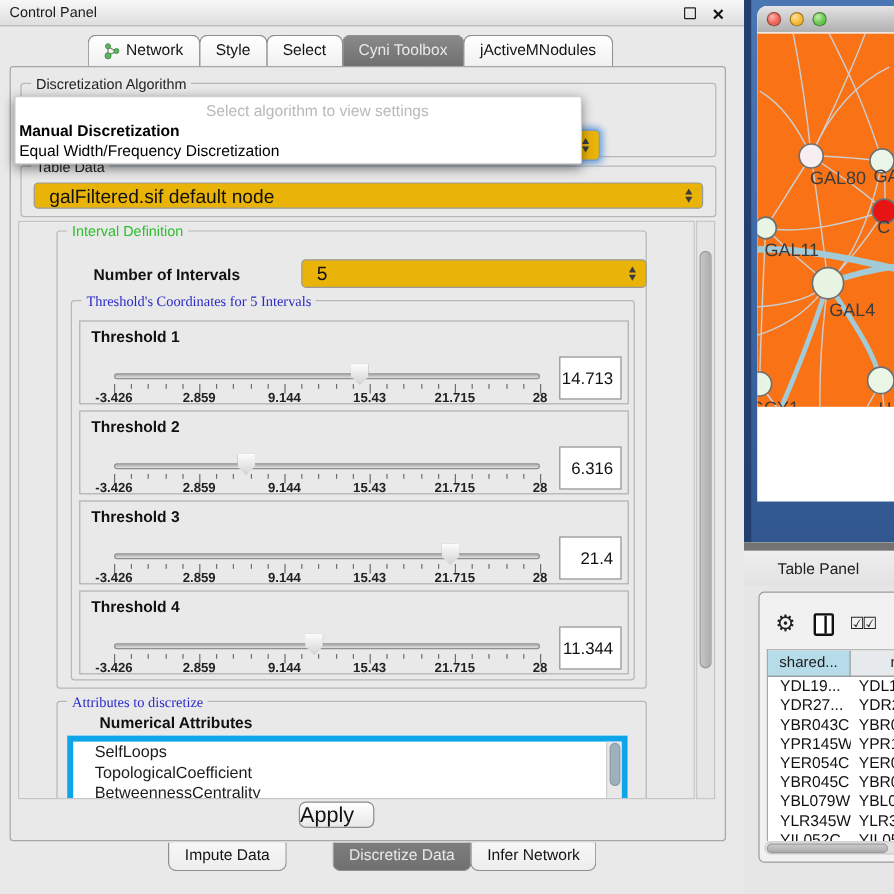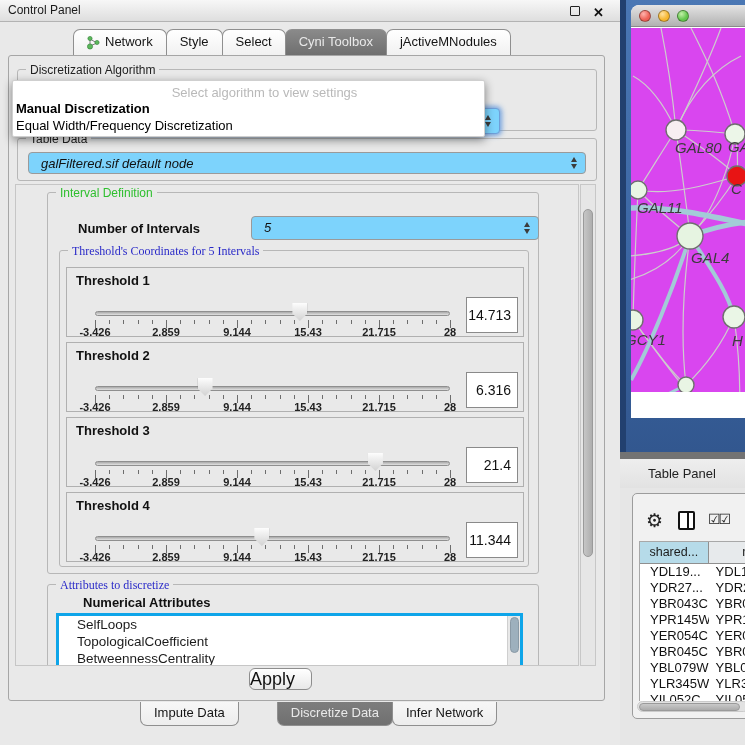--- a/index.html
+++ b/index.html
@@ -25,22 +25,22 @@
   .cp-content { position:absolute; left:8px; top:55px; width:597px; height:646px;
     border:1px solid #a6a6a6; border-radius:3px; background:#e9e9e9; }
 
   .group { position:absolute; border:1px solid #b7b7b7; border-radius:3px; }
   .legend { position:absolute; top:-7px; left:8px; background:#e9e9e9; padding:0 4px;
     font-size:12px; color:#222; white-space:nowrap; }
   .legend.green { color:var(--green-title); }
   .legend.blue  { color:var(--blue-title);font-family:Liberation Serif, serif; }
 
   .alg-group { left:8px; top:13px; width:580px; height:62px; }
-  .combo { position:absolute; background:#7dd3fc; border:1px solid #9a9a9a; border-radius:4px;
-    font-size:13px; color:#111;font-style:italic; }
+  .combo { position:absolute; background:#eab308; border:1px solid #9a9a9a; border-radius:4px;
+    font-size:16px; color:#111; }
   .combo .ctext { position:absolute; left:12px; top:3px; white-space:nowrap; }
   .stepper { position:absolute; right:7px; top:50%; transform:translateY(-50%); width:7px; height:12px; }
   .stepper::before, .stepper::after { content:""; position:absolute; left:0; border-left:3.5px solid transparent; border-right:3.5px solid transparent; }
   .stepper::before { top:0; border-bottom:5px solid #3c3c3c; }
   .stepper::after  { bottom:0; border-top:5px solid #3c3c3c; }
   .alg-combo { left:10px; top:38px; width:472px; height:26px;
     border:1px solid #6f9fd8; box-shadow:0 0 5px 2px rgba(96,150,220,.85); }
 
   .td-group { left:8px; top:82px; width:580px; height:43px; }
   .td-combo { left:10px; top:13px; width:558px; height:22px; }
@@ -63,21 +63,21 @@
   .tick { position:absolute; width:1px; background:#6d6d6d; top:52px; }
   .tick-label { position:absolute; top:58px; transform:translateX(-50%);
     font-size:11px; font-weight:bold; color:#222; white-space:nowrap; }
   .thr-value { position:absolute; right:5px; top:29px; width:52px; height:36px;
     background:#fff; border:1px solid #8a8a8a; font-size:14px; color:#111;
     text-align:right; line-height:34px; padding-right:6px; }
 
   .attr-group { left:31px; top:399px; width:492px; height:120px; }
   .attr-sub { position:absolute; left:8px; top:10px; font-size:13px; font-weight:bold; color:#111;padding-left:27px; }
   .attr-list { position:absolute; left:8px; top:28px; width:467px; height:80px;
-    background:#fff; border:3px solid #0ea5e9; overflow:hidden; }
+    background:#fff; border:5px solid #0ea5e9; overflow:hidden; }
   .attr-item { font-size:13.5px; color:#1c1c1c; padding:1px 0 1px 18px; white-space:nowrap; }
   .attr-vsb { position:absolute; right:0; top:0; width:13px; height:100%;
     background:#e8e8e8; border-left:1px solid #cfcfcf; }
   .attr-vsb .thumb { position:absolute; left:1.5px; top:1px; width:9px; height:36px;
     background:#9db0bd; border-radius:5px; border:1px solid #8a9aa6; }
 
   .outer-vsb { position:absolute; left:571px; top:128px; width:16px; height:482px;
     background:#e6e6e6; border:1px solid #c7c7c7; }
   .outer-vsb .thumb { position:absolute; left:2px; top:24px; width:10px; height:348px;
     background:linear-gradient(90deg,#c6c6c6,#aeaeae); border-radius:6px; border:1px solid #9a9a9a; }
@@ -96,21 +96,21 @@
   .right-panel { position:absolute; left:620px; top:0; width:125px; height:745px; }
   .net-region { position:absolute; left:0; top:0; width:125px; height:452px;
     background:linear-gradient(#4a77b4,#3c67a4 55%,#32578f); }
   .dark-strip { position:absolute; left:0; top:0; width:6px; height:452px; background:#22406f; }
   .mac-window { position:absolute; left:11px; top:5px; width:114px; height:413px;
     border-radius:8px 0 0 0; overflow:hidden; background:#fff; }
   .mac-titlebar { position:absolute; left:0; top:0; width:114px; height:22px;
     background:linear-gradient(#e4e4e4,#b1b1b1); border-bottom:1px solid #8a8a8a;
     border-radius:8px 0 0 0; }
   .light { position:absolute; top:5px; width:12px; height:12px; border-radius:50%; border:1px solid rgba(0,0,0,.35); }
-  .net-canvas { position:absolute; left:0; top:23px; width:114px; height:364px; background:#d946ef; overflow:hidden;font-style:italic; }
+  .net-canvas { position:absolute; left:0; top:23px; width:114px; height:311px; background:#f97316; overflow:hidden; }
   .net-canvas svg { display:block; }
 
   .table-panel { position:absolute; left:0; top:452px; width:125px; height:293px;
     background:#e6e6e6; border-top:7px solid #737373; }
   .tp-header { height:29px; line-height:29px; padding-left:28px; font-size:13px; color:#222;
     background:linear-gradient(#eeeeee,#e2e2e2); }
   .tp-container { position:absolute; left:12px; top:34px; width:120px; height:226px;
     background:#f1f1f1; border:1px solid #9c9c9c; border-radius:5px; overflow:hidden; }
   .tp-toolbar { position:absolute; left:0; top:14px; width:120px; height:30px; }
   .gear-ic { position:absolute; left:13px; top:0; font-size:19px; color:#222; line-height:26px; }

